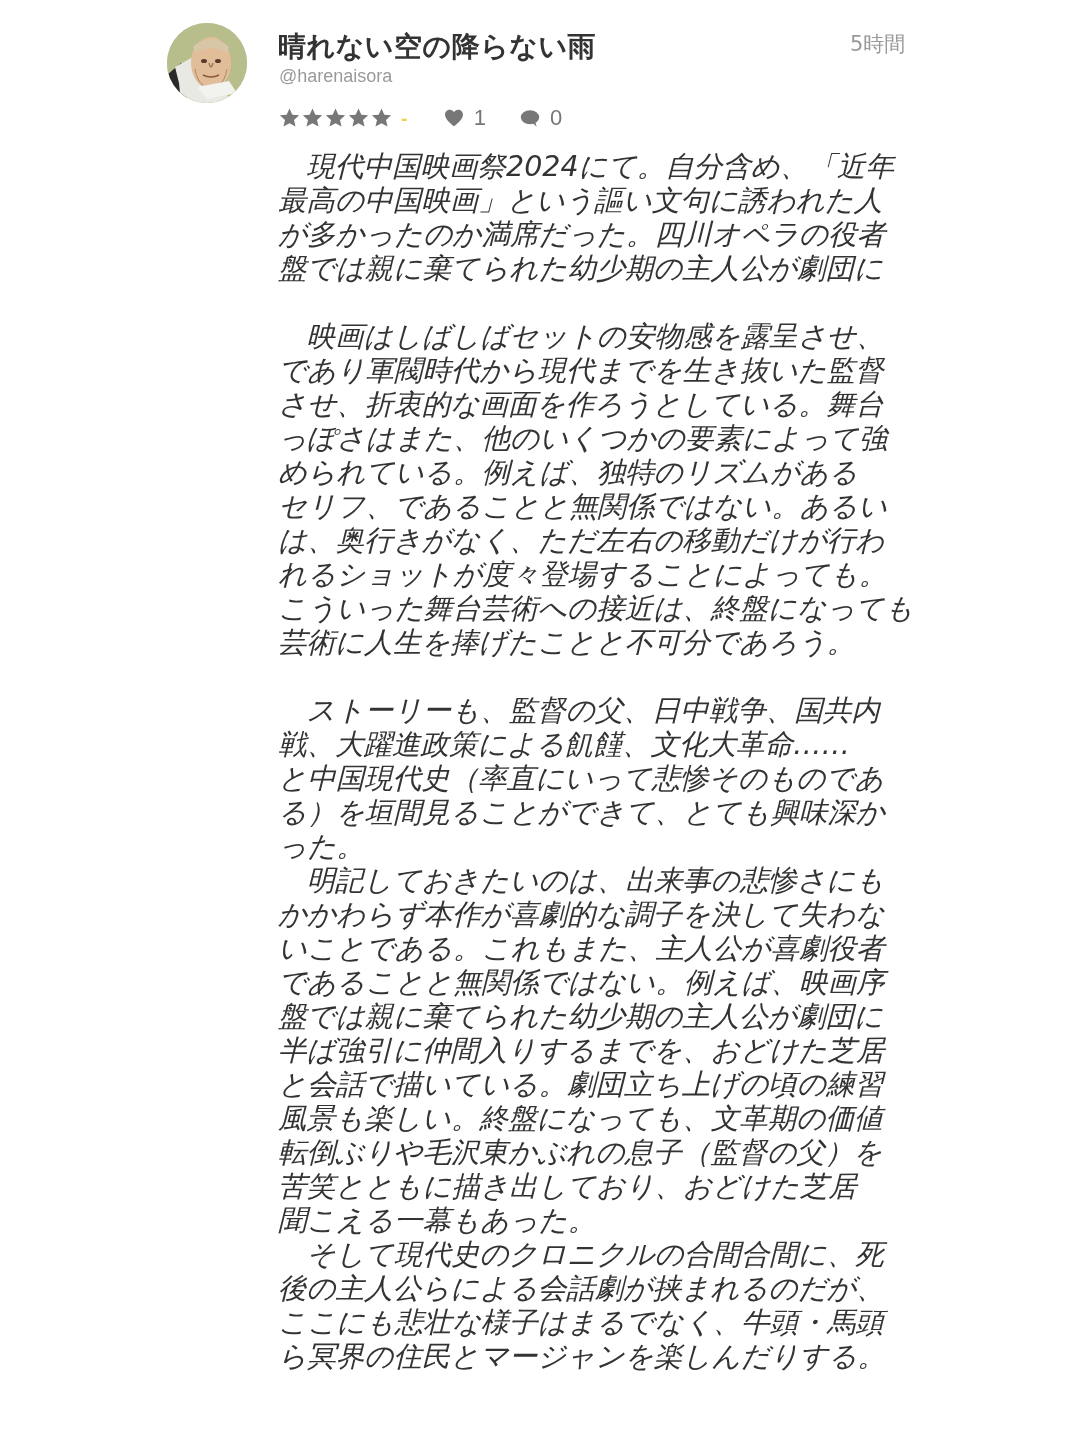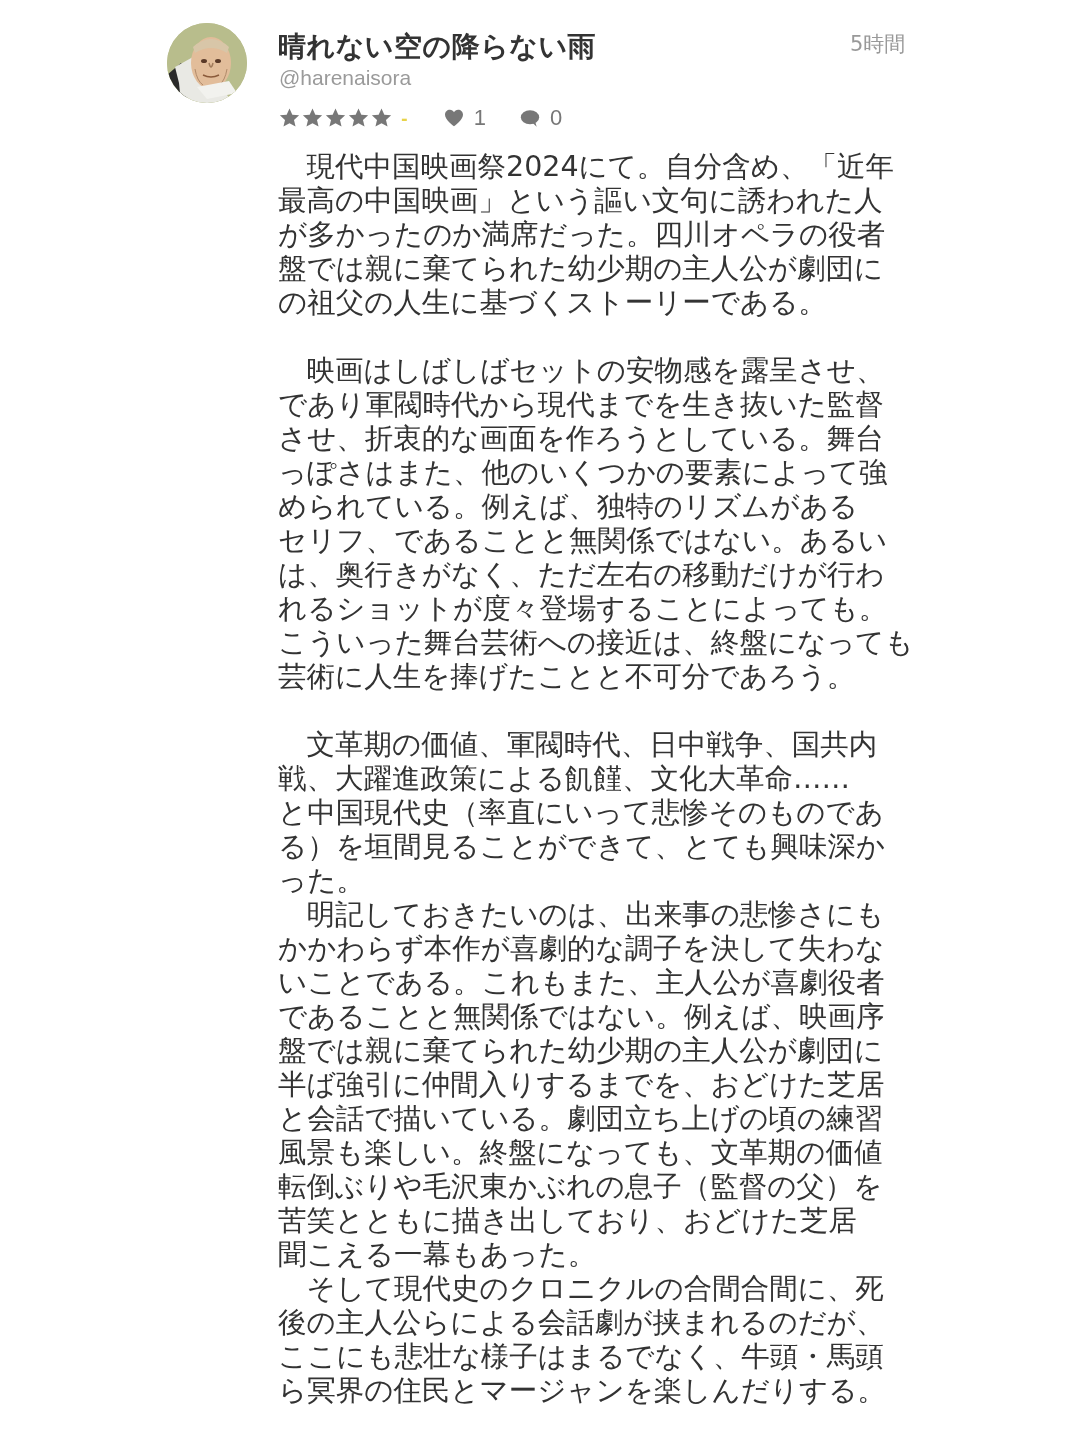--- a/index.html
+++ b/index.html
@@ -40,21 +40,21 @@
       font-size: 28px;
       font-weight: bold;
       color: #333333;
       letter-spacing: 0.5px;
       white-space: nowrap;
     }
     .user-handle {
       position: absolute;
       left: 279px;
       top: 66px;
-      font-size: 21px;
+      font-size: 18px;
       color: #9a9a9a;
       font-family: "Liberation Sans", sans-serif;
       white-space: nowrap;
     }
     .timestamp {
       position: absolute;
       left: 850px;
       top: 30px;
       font-size: 21px;
       color: #999999;
@@ -110,20 +110,21 @@
       font-family: "Liberation Sans", sans-serif;
     }
     .review-body {
       position: absolute;
       left: 278px;
       top: 150px;
       width: 640px;
       font-size: 28.5px;
       line-height: 34px;
       color: #333333;
+      font-style: italic;
     }
     .paragraph {
       margin: 0;
     }
     .paragraph .line {
       display: block;
       white-space: nowrap;
       height: 34px;
     }
     .spacer {
@@ -202,40 +203,39 @@
     </div>
   </div>
 
   <div class="review-body">
 
     <p class="paragraph">
       <span class="line">　現代中国映画祭2024にて。自分含め、「近年</span>
       <span class="line">最高の中国映画」という謳い文句に誘われた人</span>
       <span class="line">が多かったのか満席だった。四川オペラの役者</span>
       <span class="line">盤では親に棄てられた幼少期の主人公が劇団に</span>
-      <span class="line">の祖父の人生に基づくストーリーである。</span>
     </p>
     <div class="spacer"></div>
 
     <p class="paragraph">
       <span class="line">　映画はしばしばセットの安物感を露呈させ、</span>
       <span class="line">であり軍閥時代から現代までを生き抜いた監督</span>
       <span class="line">させ、折衷的な画面を作ろうとしている。舞台</span>
       <span class="line">っぽさはまた、他のいくつかの要素によって強</span>
       <span class="line">められている。例えば、独特のリズムがある</span>
       <span class="line">セリフ、であることと無関係ではない。あるい</span>
       <span class="line">は、奥行きがなく、ただ左右の移動だけが行わ</span>
       <span class="line">れるショットが度々登場することによっても。</span>
       <span class="line">こういった舞台芸術への接近は、終盤になっても</span>
       <span class="line">芸術に人生を捧げたことと不可分であろう。</span>
     </p>
     <div class="spacer"></div>
 
     <p class="paragraph">
-      <span class="line">　文革期の価値、軍閥時代、日中戦争、国共内</span>
+      <span class="line">　ストーリーも、監督の父、日中戦争、国共内</span>
       <span class="line">戦、大躍進政策による飢饉、文化大革命……</span>
       <span class="line">と中国現代史（率直にいって悲惨そのものであ</span>
       <span class="line">る）を垣間見ることができて、とても興味深か</span>
       <span class="line">った。</span>
     </p>
 
     <p class="paragraph">
       <span class="line">　明記しておきたいのは、出来事の悲惨さにも</span>
       <span class="line">かかわらず本作が喜劇的な調子を決して失わな</span>
       <span class="line">いことである。これもまた、主人公が喜劇役者</span>

